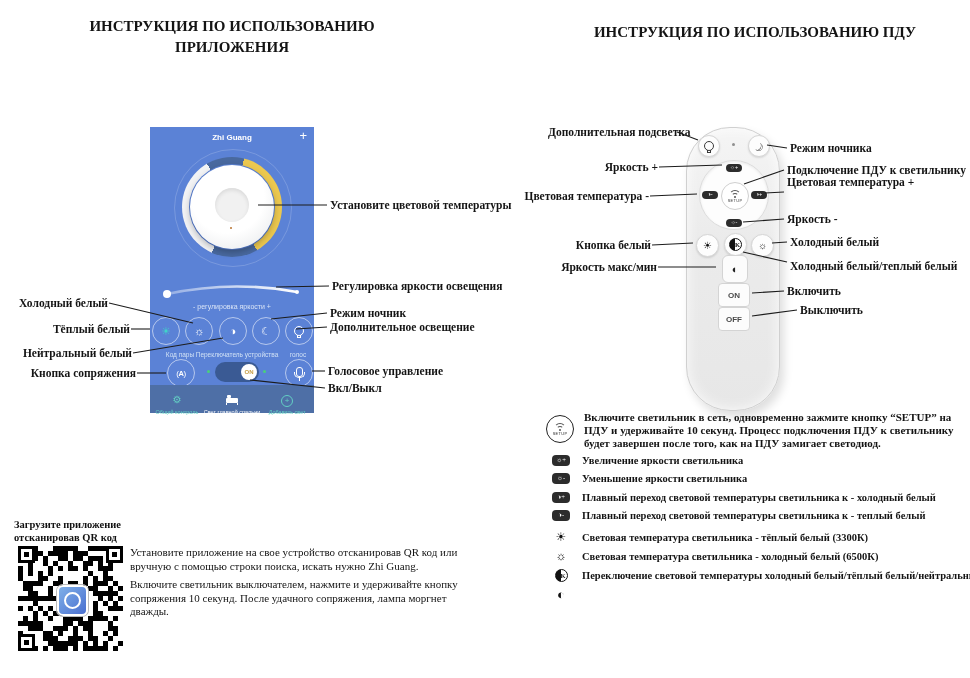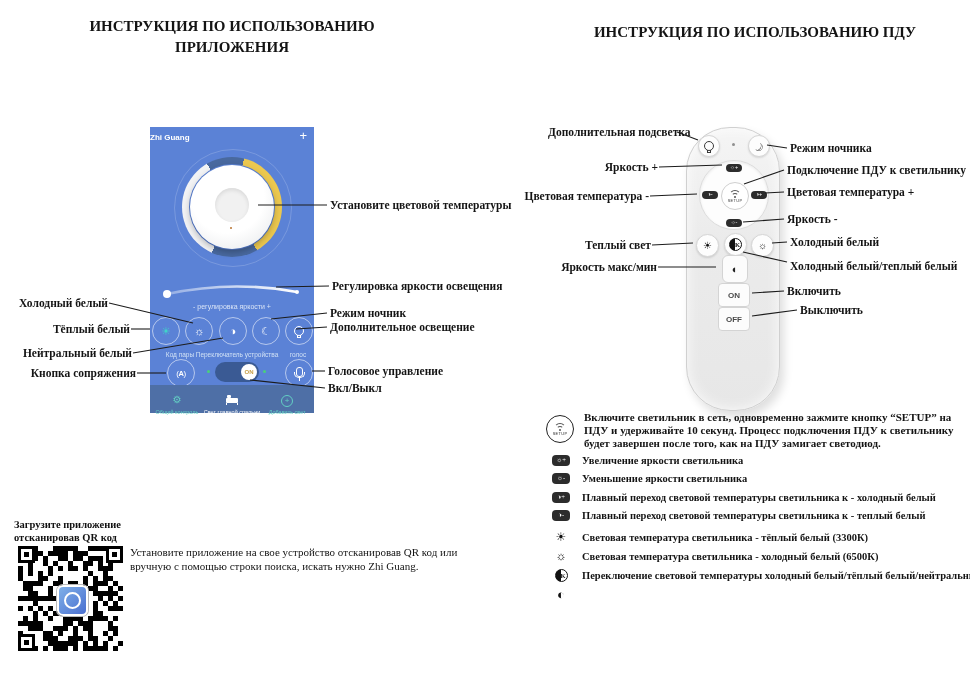--- a/index.html
+++ b/index.html
@@ -13,21 +13,21 @@
   .title-left{left:58px;top:16px;width:348px;}
   .title-right{left:545px;top:22px;width:420px;}
 
   
   .co{position:absolute;font-size:11.5px;font-weight:600;white-space:nowrap;line-height:13px;color:#141414;}
   .co.ra{text-align:right;}
 
   
   .app{position:absolute;left:150px;top:127px;width:164px;height:286px;background:#5b82d6;
        font-family:"Liberation Sans",sans-serif;}
-  .app-title{position:absolute;top:6px;left:0;width:100%;font-size:8px;font-weight:bold;color:#fff;}
+  .app-title{position:absolute;top:6px;left:0;width:100%;text-align:center;font-size:8px;font-weight:bold;color:#fff;}
   .app-add{position:absolute;top:1px;right:7px;font-size:13px;color:#fff;font-weight:400;}
   .halo{position:absolute;border:1px solid rgba(255,255,255,.18);border-radius:50%;}
   .ring{position:absolute;left:32px;top:30px;width:100px;height:100px;border-radius:50%;
         background:conic-gradient(from 0deg,#49699f 0deg 14deg,#ecc84f 14deg 150deg,#49699f 150deg 204deg,
                    #f2f3f5 204deg 330deg,#49699f 330deg 360deg);}
   .ring::after{content:'';position:absolute;inset:7px;background:#5b82d6;border-radius:50%;}
   .knob{position:absolute;left:40px;top:38px;width:84px;height:84px;border-radius:50%;
         background:radial-gradient(circle at 45% 38%,#ffffff 52%,#e3e5e7);
         box-shadow:0 3px 7px rgba(0,0,0,.28);}
   .knob-inner{position:absolute;left:25px;top:23px;width:34px;height:34px;border-radius:50%;
@@ -258,25 +258,25 @@
     <div class="sq-btn">
       <span>◐</span>
     </div>
     <div class="rect-btn" style="top:155px;">ON</div>
     <div class="rect-btn" style="top:179px;">OFF</div>
   </div>
 
   <div class="co ra" style="left:548px;top:126px;width:128px;">Дополнительная подсветка</div>
   <div class="co ra" style="left:540px;top:161px;width:118px;">Яркость +</div>
   <div class="co ra" style="left:522px;top:190px;width:127px;">Цветовая температура -</div>
-  <div class="co ra" style="left:530px;top:239px;width:121px;">Теплый свет</div>
+  <div class="co ra" style="left:530px;top:239px;width:121px;">Кнопка белый</div>
   <div class="co ra" style="left:530px;top:261px;width:127px;">Яркость макс/мин</div>
   <div class="co" style="left:790px;top:142px;">Режим ночника</div>
   <div class="co" style="left:787px;top:164px;">Подключение ПДУ к светильнику</div>
-  <div class="co" style="left:787px;top:186px;">Цветовая температура +</div>
+  <div class="co" style="left:787px;top:176px;">Цветовая температура +</div>
   <div class="co" style="left:787px;top:213px;">Яркость -</div>
   <div class="co" style="left:790px;top:236px;">Холодный белый</div>
   <div class="co" style="left:790px;top:260px;">Холодный белый/теплый белый</div>
   <div class="co" style="left:787px;top:285px;">Включить</div>
   <div class="co" style="left:800px;top:304px;">Выключить</div>
 
   <div class="setup-badge">
     <span class="wifi">
         <i class="a1"></i>
         <i class="a2"></i>
@@ -782,20 +782,21 @@
       <i></i>
       <i class="b"></i>
       <i></i>
     </div>
   <div class="finder" style="left:18px;top:546px;"></div>
   <div class="finder" style="left:106px;top:546px;"></div>
   <div class="finder" style="left:18px;top:634px;"></div>
   <div class="qr-logo"></div>
 
   <div class="para" style="top:546px;">Установите приложение на свое устройство отсканировав QR код или вручную с помощью строки поиска, искать нужно Zhi Guang.</div>
+  <div class="para" style="top:578px;">Включите светильник выключателем, нажмите и удерживайте кнопку сопряжения 10 секунд. После удачного сопряжения, лампа моргнет дважды.</div>
 
   <svg class="lines" width="970" height="678">
 
     <line x1="109" y1="303" x2="193" y2="323"></line>
     <line x1="131" y1="329" x2="150" y2="329"></line>
     <line x1="133" y1="353" x2="223" y2="338"></line>
     <line x1="137" y1="373" x2="166" y2="373"></line>
 
     <line x1="258" y1="205" x2="327" y2="205"></line>
     <line x1="276" y1="287" x2="329" y2="286"></line>

